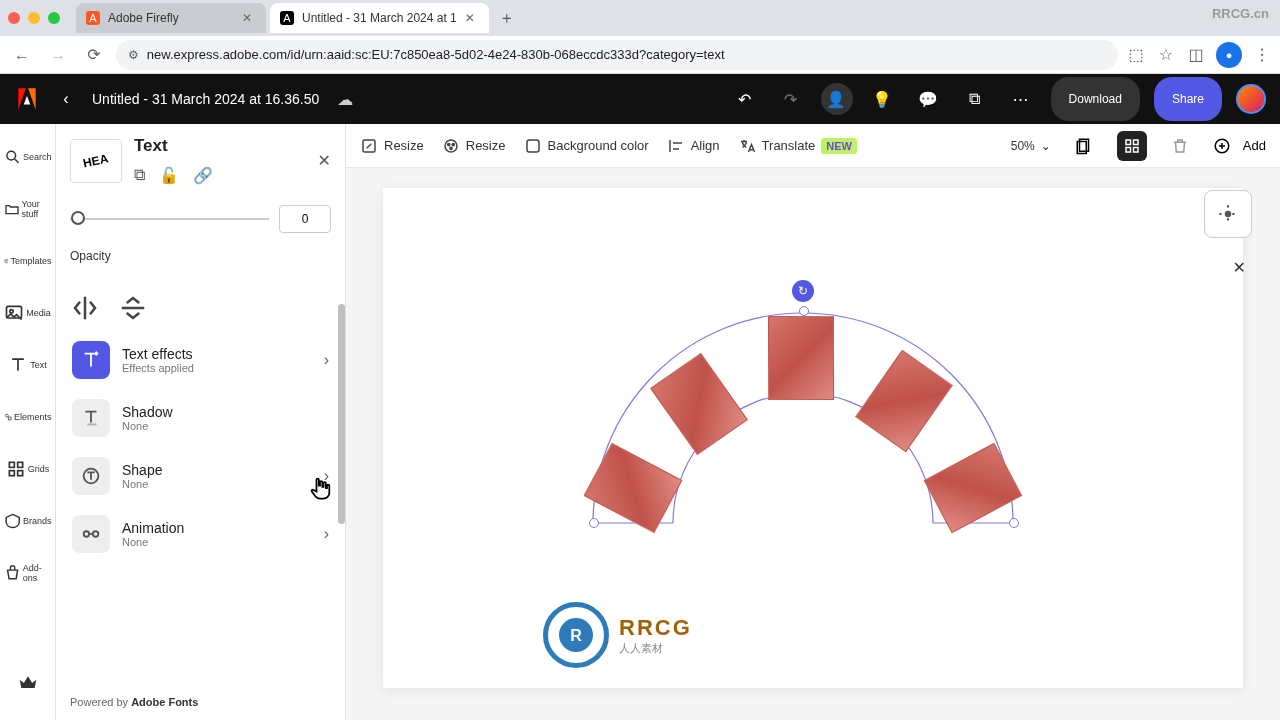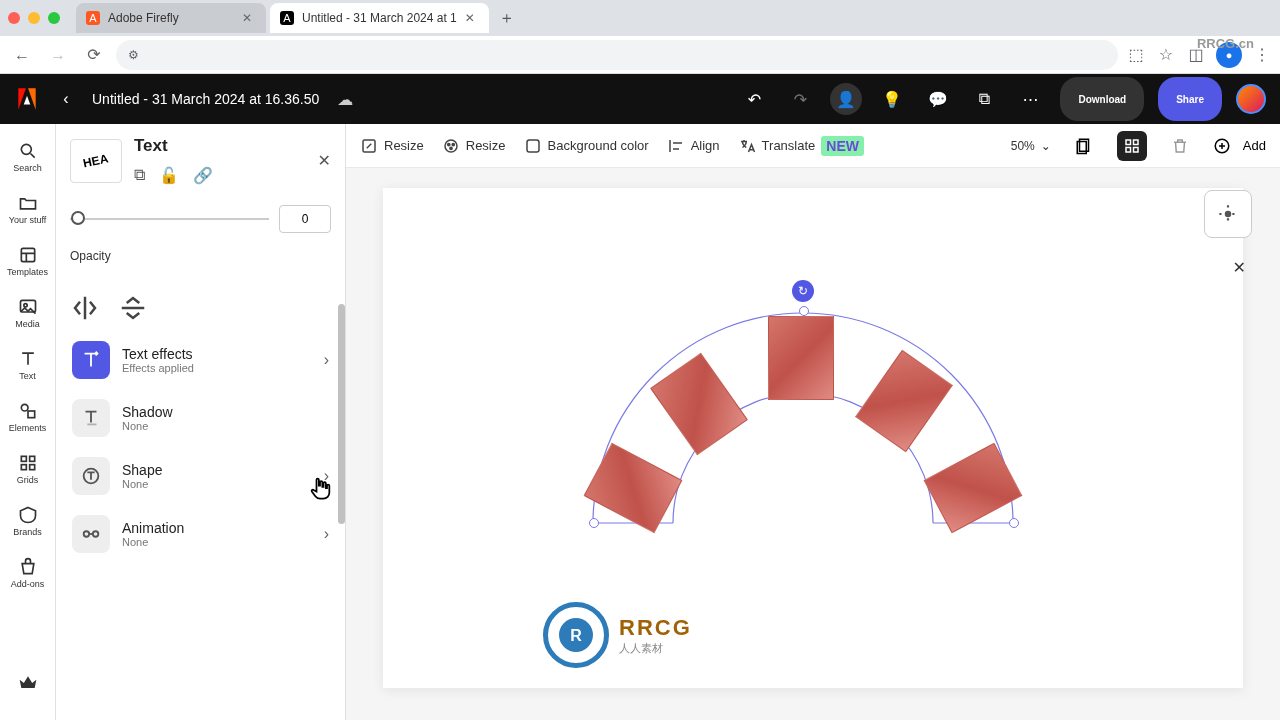--- a/index.html
+++ b/index.html
@@ -27,31 +27,31 @@
 
 
 .app-bar { height: 50px; background: #111; display: flex; align-items: center; padding: 0 14px; gap: 14px; }
 .logo { width: 26px; height: 26px; }
 .back-btn { color: #fff; width: 24px; height: 24px; display: flex; align-items: center; justify-content: center; cursor: pointer; }
 .doc-title { color: #fff; font-size: 14px; }
 .cloud-icon { color: #ccc; margin-left: 4px; }
 .app-bar-spacer { flex: 1; }
 .app-btn { width: 32px; height: 32px; display: flex; align-items: center; justify-content: center; color: #fff; cursor: pointer; border-radius: 6px; }
 .app-btn.circled { background: #333; border-radius: 50%; }
-.pill-btn { height: 44px; padding: 0 18px; border-radius: 18px; display: flex; align-items: center; font-size: 10px; font-weight: 700; cursor: pointer; }
+.pill-btn { height: 44px; padding: 0 18px; border-radius: 18px; display: flex; align-items: center; font-size: 12px; font-weight: 400; cursor: pointer; }
 .pill-download { background: #333; color: #fff; }
 .pill-share { background: #5258e4; color: #fff; }
 .user-avatar { width: 30px; height: 30px; border-radius: 50%; background: linear-gradient(135deg,#ff8a00,#da1b60); border: 2px solid #4a90ff; }
 
 
 .main { display: flex; height: 596px; }
 
 
 .rail { width: 56px; background: #fff; border-right: 1px solid #e0e0e0; display: flex; flex-direction: column; align-items: center; padding-top: 8px; gap: 2px; }
-.rail-item { width: 48px; height: 50px; display: flex; flex-direction: column; align-items: center; justify-content: center; gap: 2px; color: #333; cursor: pointer; border-radius: 8px; font-size: 9px; }
+.rail-item { width: 48px; height: 50px; display: flex; flex-direction: row; align-items: center; justify-content: center; gap: 2px; color: #333; cursor: pointer; border-radius: 8px; font-size: 9px; }
 .rail-item svg, .rail-item .ricon { width: 20px; height: 20px; }
 .rail-bottom { margin-top: auto; margin-bottom: 12px; }
 
 
 .panel { width: 290px; background: #fff; border-right: 1px solid #e0e0e0; display: flex; flex-direction: column; position: relative; }
 .panel-scrollbar { position: absolute; right: 0; top: 180px; width: 7px; height: 220px; background: #c0c0c0; border-radius: 4px; }
 .panel-header { display: flex; align-items: center; padding: 12px 14px; gap: 12px; }
 .thumb { width: 52px; height: 44px; background: #fff; border: 1px solid #ddd; border-radius: 4px; display: flex; align-items: center; justify-content: center; overflow: hidden; }
 .thumb-inner { font-weight: 900; font-size: 12px; transform: rotate(-12deg); color: #000; }
 .panel-title-row { display: flex; flex-direction: column; gap: 6px; flex: 1; }
@@ -82,21 +82,21 @@
 .panel-footer { margin-top: auto; padding: 12px 14px; font-size: 11px; color: #666; }
 .panel-footer strong { color: #333; }
 
 .cursor-hand { position: absolute; left: 250px; top: 350px; width: 28px; height: 28px; z-index: 100; pointer-events: none; }
 
 
 .canvas-wrap { flex: 1; background: #f5f5f5; display: flex; flex-direction: column; }
 .canvas-toolbar { height: 44px; background: #fff; border-bottom: 1px solid #e8e8e8; display: flex; align-items: center; padding: 0 14px; gap: 18px; }
 .tb-item { display: flex; align-items: center; gap: 6px; font-size: 13px; color: #333; cursor: pointer; }
 .tb-icon { width: 18px; height: 18px; color: #444; }
-.badge-new { background: #86efac; color: #6b4bd6; font-size: 14px; font-weight: 600; padding: 2px 5px; border-radius: 3px; }
+.badge-new { background: #bef264; color: #6b4bd6; font-size: 11px; font-weight: 600; padding: 2px 5px; border-radius: 3px; }
 .tb-spacer { flex: 1; }
 .zoom { font-size: 12px; color: #333; display: flex; align-items: center; gap: 6px; }
 .tb-sq { width: 30px; height: 30px; display: flex; align-items: center; justify-content: center; border-radius: 6px; cursor: pointer; }
 .tb-sq.dark { background: #222; color: #fff; }
 .tb-add { display: flex; align-items: center; gap: 12px; font-size: 13px; cursor: pointer; }
 
 
 .canvas-area { flex: 1; position: relative; display: flex; align-items: flex-start; justify-content: center; padding-top: 20px; }
 .page { width: 860px; height: 500px; background: #fff; box-shadow: 0 2px 12px rgba(0,0,0,0.08); position: relative; }
 .float-btn { position: absolute; right: 28px; top: 22px; width: 48px; height: 48px; border: 1px solid #ccc; border-radius: 8px; display: flex; align-items: center; justify-content: center; background: #fff; cursor: pointer; }
@@ -107,21 +107,21 @@
 .sel-handle { position: absolute; width: 10px; height: 10px; border: 1.5px solid #7a7ae6; background: #fff; border-radius: 50%; }
 .rotate-handle { position: absolute; left: 50%; top: -18px; transform: translateX(-50%); width: 22px; height: 22px; border-radius: 50%; background: #5258e4; display: flex; align-items: center; justify-content: center; color: #fff; font-size: 12px; }
 .arc-letter { position: absolute; width: 60px; height: 70px; background: linear-gradient(135deg,#d4756b,#c0524a,#e08b83); border: 1px solid rgba(180,80,70,0.3); }
 .arc-svg { position: absolute; inset: 0; }
 
 .watermark { position: absolute; bottom: 20px; left: 160px; display: flex; align-items: center; gap: 10px; }
 .wm-circle { width: 66px; height: 66px; border-radius: 50%; border: 5px solid #2d7bb8; display: flex; align-items: center; justify-content: center; background: #fff; }
 .wm-text { display: flex; flex-direction: column; }
 .wm-main { font-size: 22px; font-weight: 700; color: #a16207; letter-spacing: 2px; }
 .wm-sub { font-size: 11px; color: #888; }
-.wm-corner { position: absolute; top: 6px; right: 26px; font-size: 13px; font-weight: 600; color: #999; margin-top: 30px; }
+.wm-corner { position: absolute; top: 6px; right: 11px; font-size: 13px; font-weight: 600; color: #999; }
 </style>
 </head>
 <body>
 
 <div class="browser-top">
   <div class="traffic-lights">
     <div class="tl tl-red"></div>
     <div class="tl tl-yellow"></div>
     <div class="tl tl-green"></div>
   </div>
@@ -139,20 +139,21 @@
   <div style="flex:1"></div>
   <span class="wm-corner">RRCG.cn</span>
 </div>
 
 <div class="addr-bar">
   <div class="nav-btn">←</div>
   <div class="nav-btn" style="opacity:.4">→</div>
   <div class="nav-btn">⟳</div>
   <div class="addr-field">
     <span style="font-size:12px;color:#5f6368;">⚙</span>
+    <span class="addr-text">new.express.adobe.com/id/urn:aaid:sc:EU:7c850ea8-5d02-4e24-830b-068eccdc333d?category=text</span>
   </div>
   <div class="ext-icons">
     <div class="ext-icon">⬚</div>
     <div class="ext-icon">☆</div>
     <div class="ext-icon">◫</div>
     <div class="avatar-icon">●</div>
     <div class="ext-icon">⋮</div>
   </div>
 </div>
 
@@ -340,20 +341,23 @@
             </svg>
         </div>
         <div class="effect-text">
           <div class="effect-name">Animation</div>
           <div class="effect-sub">None</div>
         </div>
         <div class="chevron">›</div>
       </div>
     </div>
 
+    <div class="panel-footer">
+      <span>Powered by </span><strong>Adobe Fonts</strong>
+    </div>
 
     <div class="panel-scrollbar"></div>
 
     <svg class="cursor-hand" viewBox="0 0 24 24" fill="#fff" stroke="#000" stroke-width="1.5">
         <path d="M9 11V5a1 1 0 012 0v5h1V7a1 1 0 012 0v4h1V8a1 1 0 012 0v4h1v-2a1 1 0 012 0v6a5 5 0 01-5 5h-3a5 5 0 01-4-2l-3-4a1 1 0 011.5-1.3L9 15z"></path>
       </svg>
   </div>
 
   <div class="canvas-wrap">
     <div class="canvas-toolbar">

